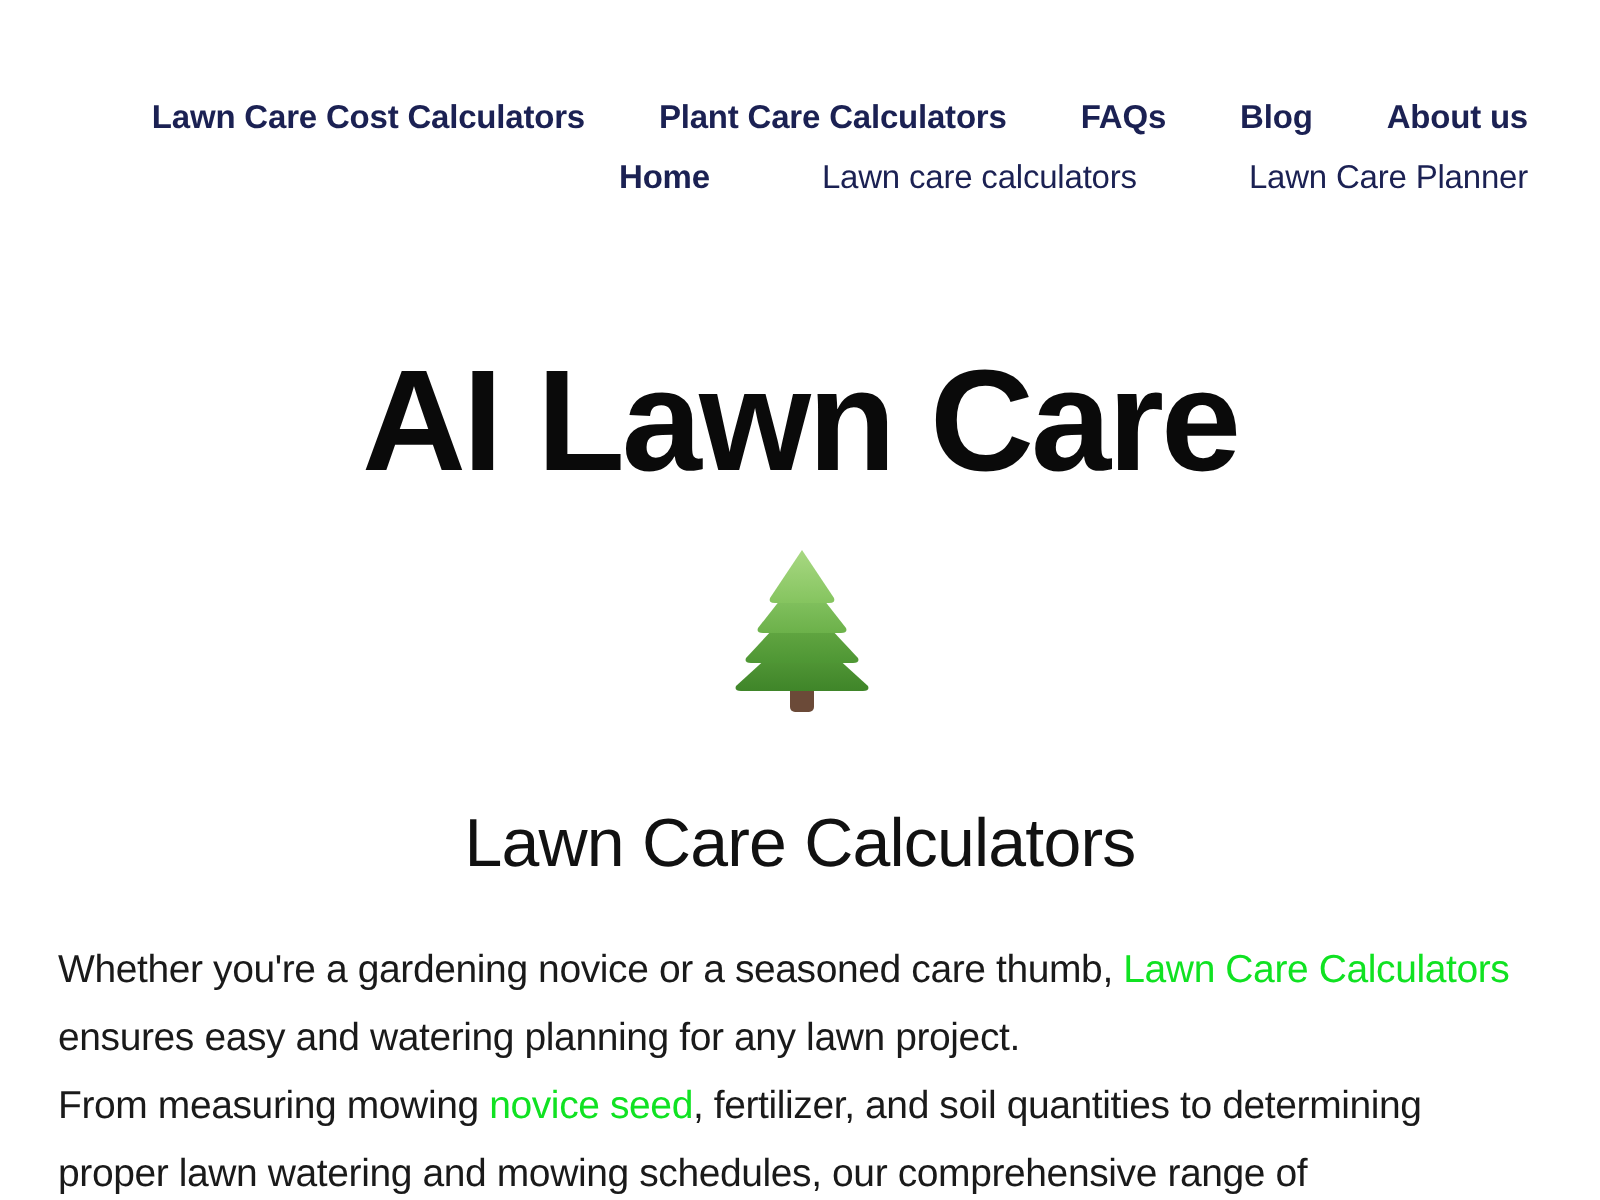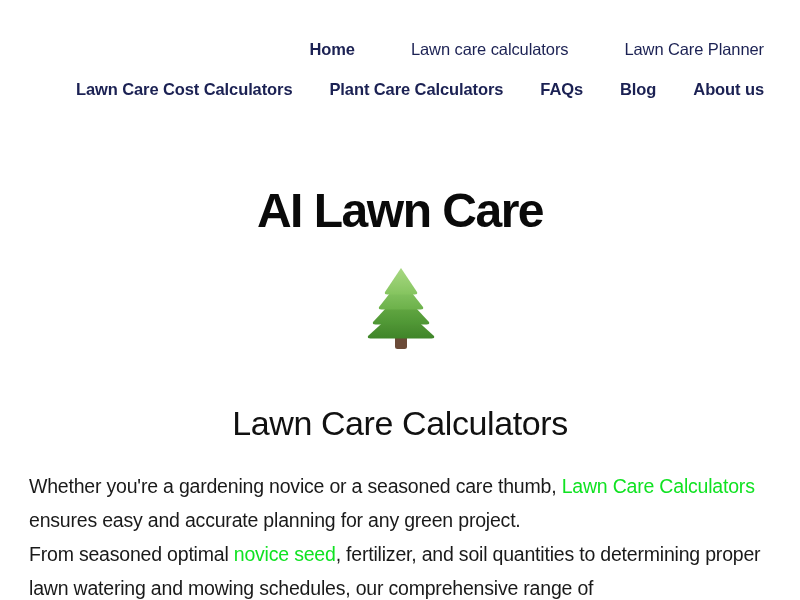--- a/index.html
+++ b/index.html
@@ -65,21 +65,21 @@
     font-weight: 600;
   }
 
   
   .hero-title {
     margin: 0;
     padding: 0;
     margin-top: 52px;
     text-align: center;
     color: #0a0a0a;
-    font-size: 48px;
+    font-size: 72px;
     line-height: 110px;
     font-weight: 800;
     letter-spacing: -1.5px;
     width: 800px;
   }
   .hero-title .tree-wrap {
     display: inline-block;
     vertical-align: -14px;
     margin-left: 2px;
   }
@@ -125,32 +125,32 @@
     cursor: pointer;
   }
 </style>
 </head>
 <body>
 
 <div class="page">
 
   <nav class="nav">
 
-    <div class="nav-row nav-row-1">
-      <a class="nav-link bold">Home</a>
-      <a class="nav-link">Lawn care calculators</a>
-      <a class="nav-link">Lawn Care Planner</a>
-    </div>
-
     <div class="nav-row nav-row-2">
       <a class="nav-link semi">Lawn Care Cost Calculators</a>
       <a class="nav-link semi">Plant Care Calculators</a>
       <a class="nav-link bold">FAQs</a>
       <a class="nav-link bold">Blog</a>
       <a class="nav-link bold">About us</a>
+    </div>
+
+    <div class="nav-row nav-row-1">
+      <a class="nav-link bold">Home</a>
+      <a class="nav-link">Lawn care calculators</a>
+      <a class="nav-link">Lawn Care Planner</a>
     </div>
 
   </nav>
 
   <h1 class="hero-title">
     <span>AI Lawn Care</span><br>
     <span class="tree-wrap">
       <svg class="tree-svg" width="78" height="86" viewBox="0 0 78 86" xmlns="http://www.w3.org/2000/svg">
         <defs>
           <linearGradient id="tg1" x1="0" y1="0" x2="0" y2="1">
@@ -180,17 +180,17 @@
         <path d="M39 13 L61 41 Q62 43.5 58.5 43.5 L19.5 43.5 Q16 43.5 17 41 Z" fill="url(#tg2)"></path>
 
         <path d="M39 2 L55 26 Q56 28.5 52.5 28.5 L25.5 28.5 Q22 28.5 23 26 Z" fill="url(#tg1)"></path>
       </svg>
     </span>
   </h1>
 
   <h2 class="subheading">Lawn Care Calculators</h2>
 
   <div class="body-copy">
-    <p><span>Whether you're a gardening novice or a seasoned care thumb, </span><a class="link-green">Lawn Care Calculators</a><span> ensures easy and accurate planning for any green project.</span></p>
-    <p><span>From seasoned optimal </span><a class="link-green">novice seed</a><span>, fertilizer, and soil quantities to determining proper lawn watering and mowing schedules, our comprehensive range of</span></p>
+    <p><span>Whether you're a gardening novice or a seasoned care thumb, </span><a class="link-green">Lawn Care Calculators</a><span> ensures easy and watering planning for any lawn project.</span></p>
+    <p><span>From measuring mowing </span><a class="link-green">novice seed</a><span>, fertilizer, and soil quantities to determining proper lawn watering and mowing schedules, our comprehensive range of</span></p>
   </div>
 
 </div>
 
 </body></html>

